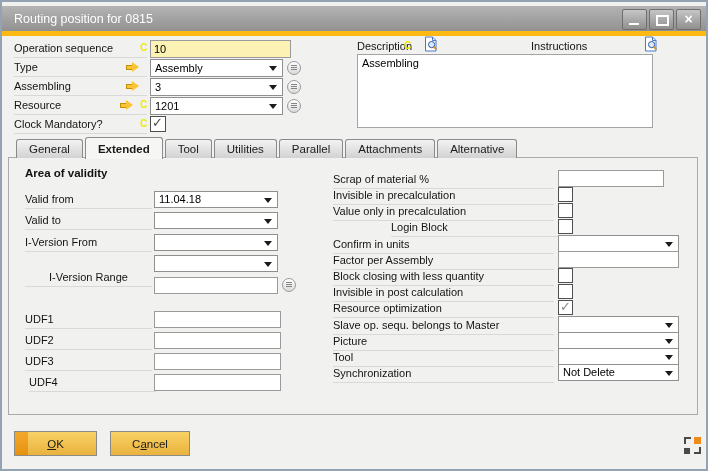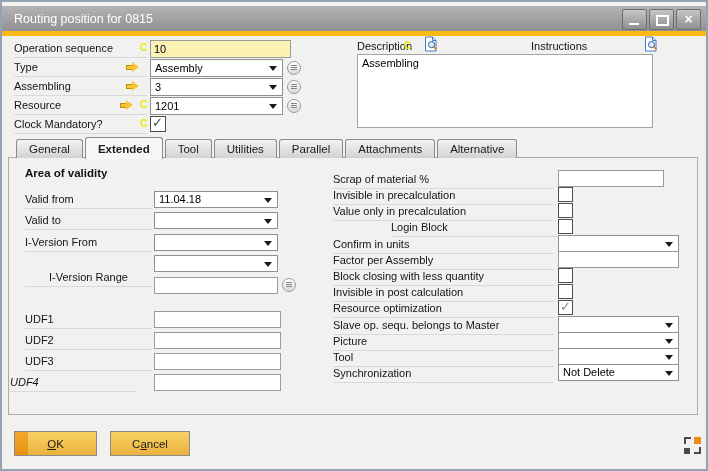--- a/index.html
+++ b/index.html
@@ -164,21 +164,21 @@
     <span class="lab" style="left:16px;top:111px;width:127px;text-align:center;">I-Version Range</span>
     <input class="tin small" style="left: 145px; top: 119px; width: 124px;" value="">
     <span class="listbtn" style="left:273px;top:120px;"></span>
 
     <span class="lab" style="left:16px;top:131px;width:127px;margin-top:22px;">UDF1</span>
     <input class="tin small" style="left: 145px; top: 153px; width: 127px;" value="">
     <span class="lab" style="left:16px;top:174px;width:127px;">UDF2</span>
     <input class="tin small" style="left: 145px; top: 174px; width: 127px;" value="">
     <span class="lab" style="left:16px;top:195px;width:127px;">UDF3</span>
     <input class="tin small" style="left: 145px; top: 195px; width: 127px;" value="">
-    <span class="lab" style="left:1px;top:216px;width:127px;font-style:italic;">UDF4</span>
+    <span class="lab" style="left:20px;top:216px;width:127px;">UDF4</span>
     <input class="tin small" style="left: 145px; top: 216px; width: 127px;" value="">
 
     <span class="lab" style="left:324px;top:13px;width:221px;">Scrap of material %</span>
     <input class="tin small" style="left: 549px; top: 12px; width: 106px;" value="">
 
     <span class="lab" style="left:324px;top:29px;width:221px;">Invisible in precalculation</span>
     <span class="cb gray" style="left:549px;top:29px;" data-state=""></span>
 
     <span class="lab" style="left:324px;top:45px;width:221px;">Value only in precalculation</span>
     <span class="cb gray" style="left:549px;top:45px;" data-state=""></span>

